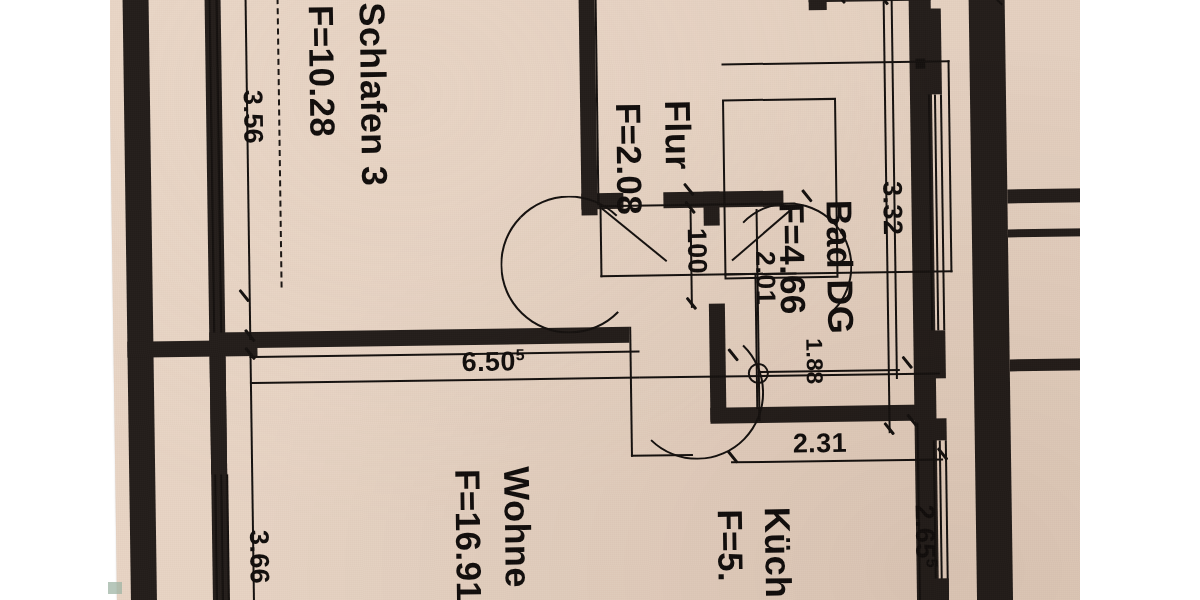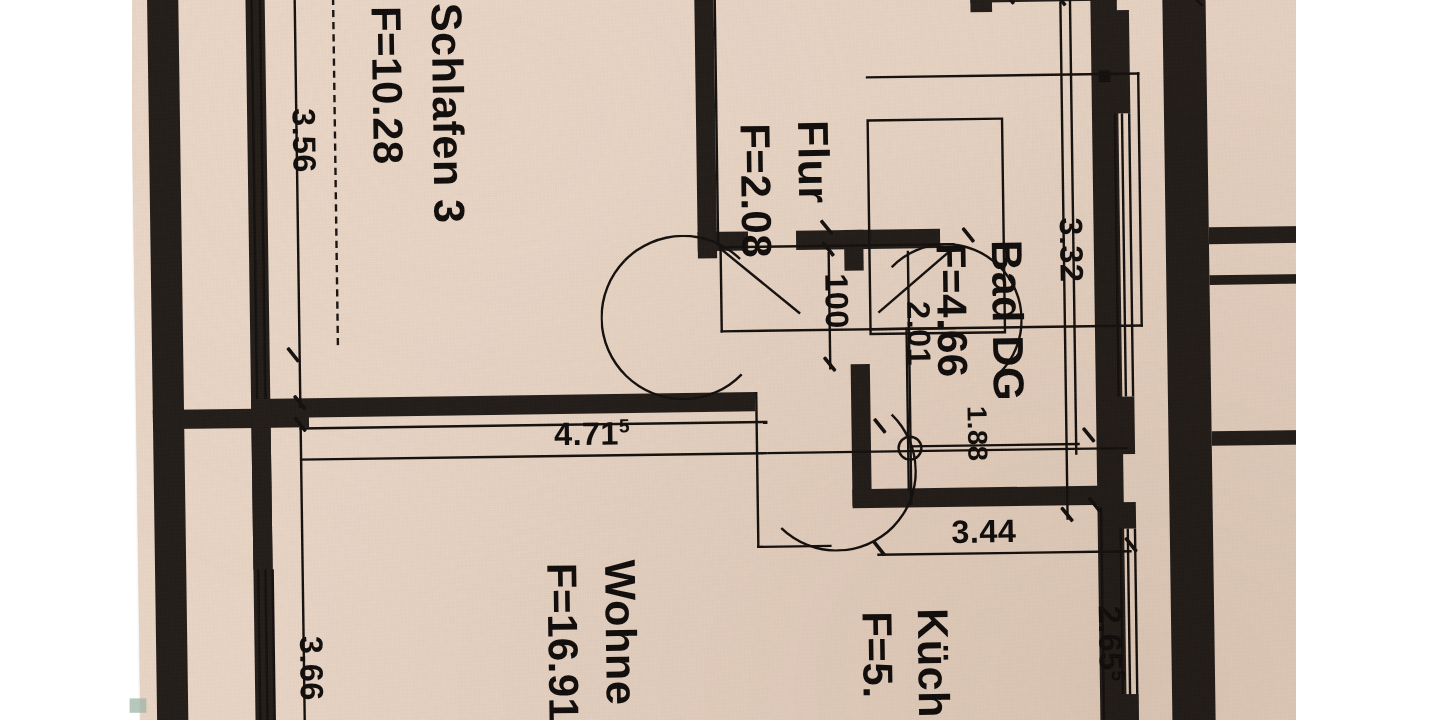--- a/index.html
+++ b/index.html
@@ -229,32 +229,32 @@
     <div class="lbl area rot" style="left:372px;top:514px;">F=16.91</div>
 
     <div class="lbl room rot" style="left:682px;top:556px;">Küch</div>
     <div class="lbl area rot" style="left:634px;top:558px;">F=5.</div>
 
     <div class="lbl meas rot" style="left:158px;top:132px;">3.56</div>
 
     <div class="lbl meas rot" style="left:158px;top:572px;">3.66</div>
 
     <div class="lbl meas" style="left:348px;top:392px;">
-      <span>4.71</span><span class="sup">5</span>
+      <span>6.50</span><span class="sup">5</span>
     </div>
 
     <div class="lbl meas rot" style="left:796px;top:232px;">3.32</div>
 
     <div class="lbl meas rot" style="left:600px;top:276px;">100</div>
 
     <div class="lbl meas rot" style="left:668px;top:300px;">2.01</div>
 
     <div class="lbl meas-sm rot" style="left:714px;top:388px;">1.88</div>
 
-    <div class="lbl meas" style="left:678px;top:478px;">3.44</div>
+    <div class="lbl meas" style="left:678px;top:478px;">2.31</div>
 
     <div class="lbl meas rot" style="left:824px;top:556px;">
       <span>2.65</span><span class="sup">5</span>
     </div>
 
     <div id="grain2"></div>
     <div id="grain"></div>
   </div>
 
   <div class="margin" style="left:0;top:0;width:110px;height:600px;"></div>

